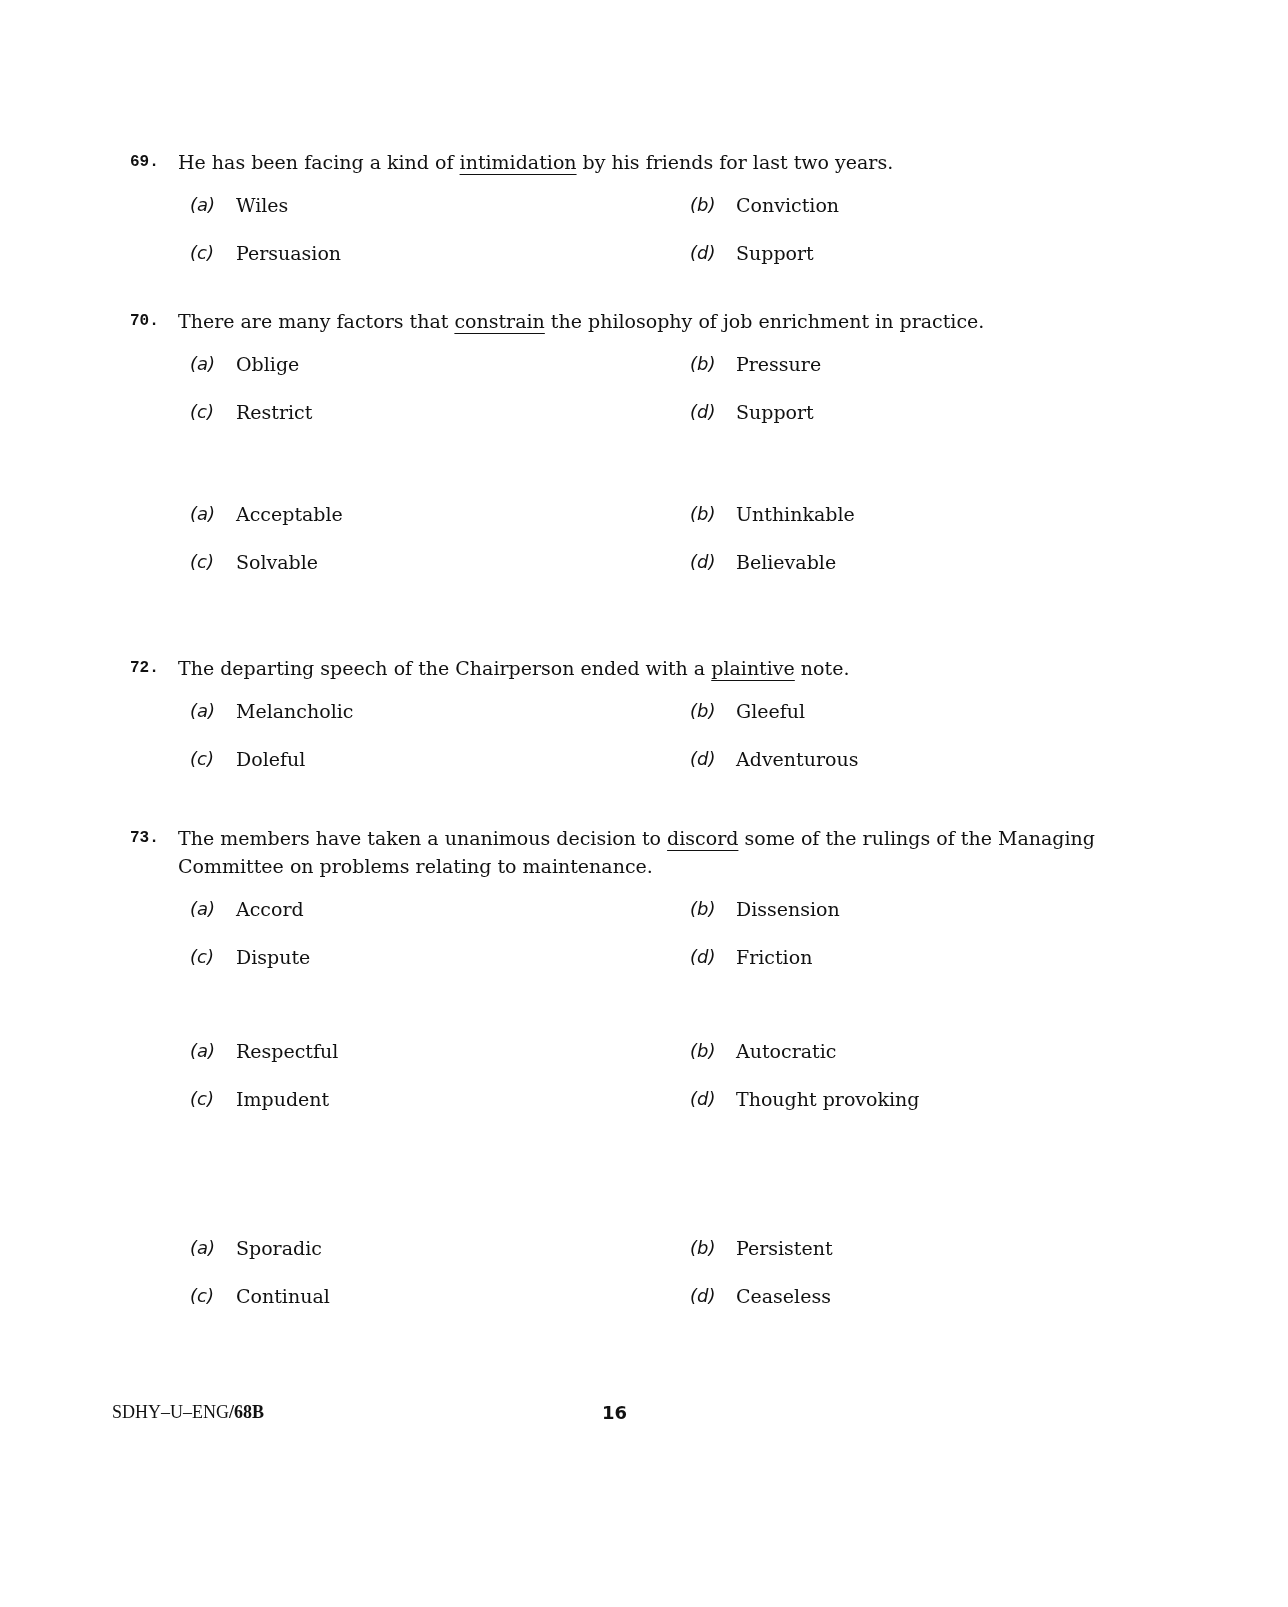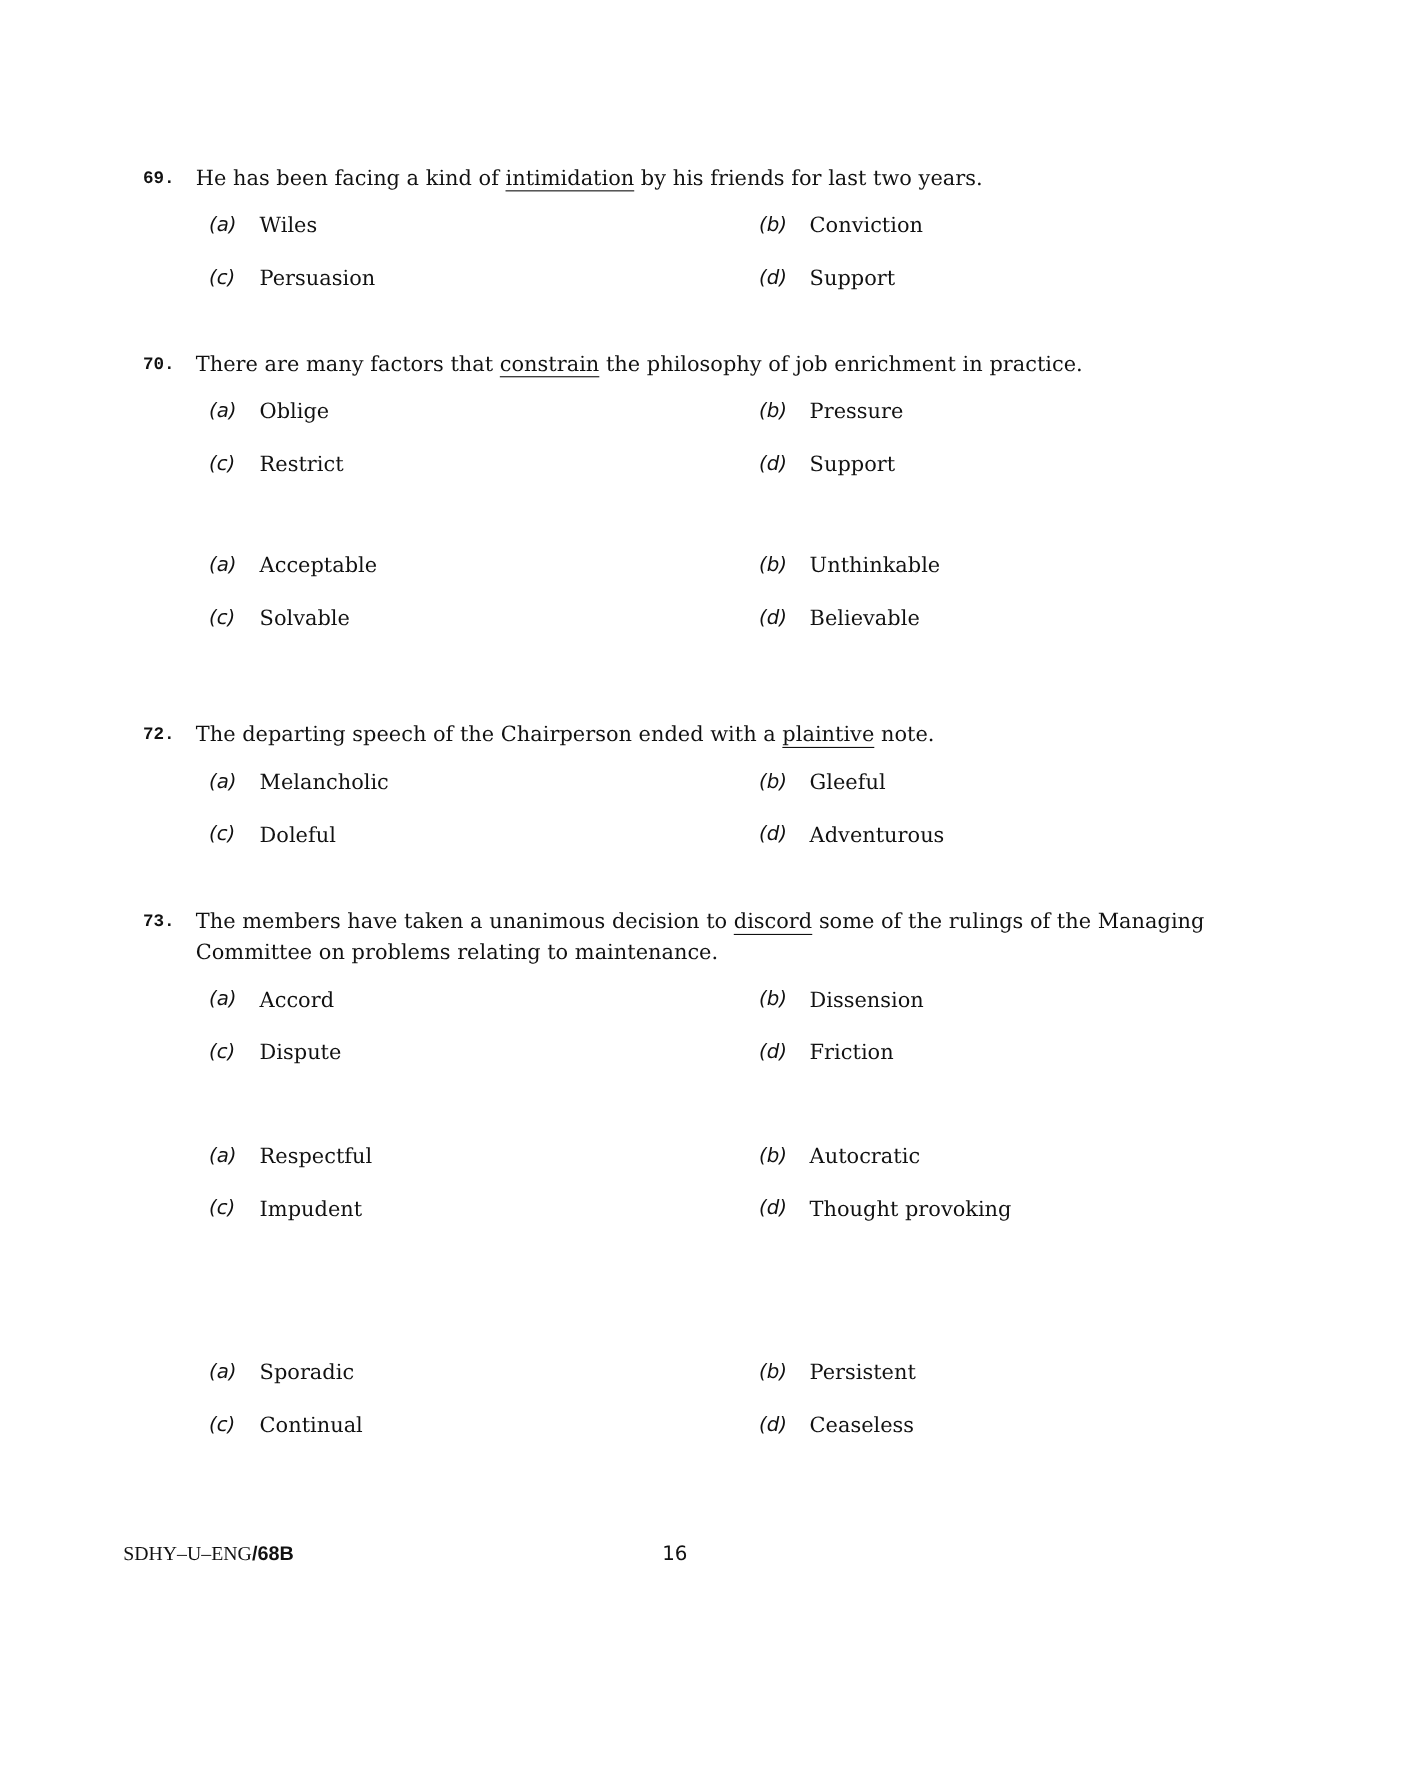--- a/index.html
+++ b/index.html
@@ -6,22 +6,22 @@
   body { width:1288px; height:1607px; position:relative; font-family:"DejaVu Serif","Liberation Serif",serif; color:#111; overflow:hidden; }
   .q { position:absolute; left:130px; width:1000px; }
   .qline { font-size:19px; line-height:28px; display:flex; }
   .qnum { font-family:Liberation Mono, monospace; font-weight:bold; width:48px; flex:none; font-size:16px; }
   .qtext { flex:1; }
   .u { text-decoration:underline; text-underline-offset:5px; }
   .opts { position:relative; height:96px; margin-top:18px; }
   .opt { position:absolute; font-size:19px; display:flex; }
   .lbl { font-family:"DejaVu Sans","Liberation Sans",sans-serif; font-style:italic; width:46px; font-size:18px; }
   .footer-code { position:absolute; left:112px; top:1402px; font-size:18px; font-family:"Liberation Serif",serif; }
-  .footer-code b { font-family:Liberation Sans, sans-serif; }
-  .footer-page { position:absolute; left:602px; top:1402px; font-size:18px; font-weight:normal; font-family:"DejaVu Sans",sans-serif; }
+  .footer-code b { font-family:Liberation Serif, serif; }
+  .footer-page { position:absolute; left:602px; top:1402px; font-size:18px; font-weight:bold; font-family:"DejaVu Sans",sans-serif; }
 </style>
 </head>
 <body>
 
 <div id="qs">
     <div class="q" style="top: 148px;">
       <div class="qline">
         <span class="qnum">69.</span>
         <span class="qtext"><span>He has been facing a kind of </span><span class="u">intimidation</span><span> by his friends for last two years.</span></span>
       </div>
@@ -37,21 +37,21 @@
         <div class="opt" style="left:60px;top:48px">
           <span class="lbl">(c)</span>
           <span>Persuasion</span>
         </div>
         <div class="opt" style="left:560px;top:48px">
           <span class="lbl">(d)</span>
           <span>Support</span>
         </div>
       </div>
     </div>
-    <div class="q" style="top: 317px;">
+    <div class="q" style="top: 307px;">
       <div class="qline">
         <span class="qnum">70.</span>
         <span class="qtext"><span>There are many factors that </span><span class="u">constrain</span><span> the philosophy of job enrichment in practice.</span></span>
       </div>
   <div class="opts">
         <div class="opt" style="left:60px;top:0px">
           <span class="lbl">(a)</span>
           <span>Oblige</span>
         </div>
         <div class="opt" style="left:560px;top:0px">

